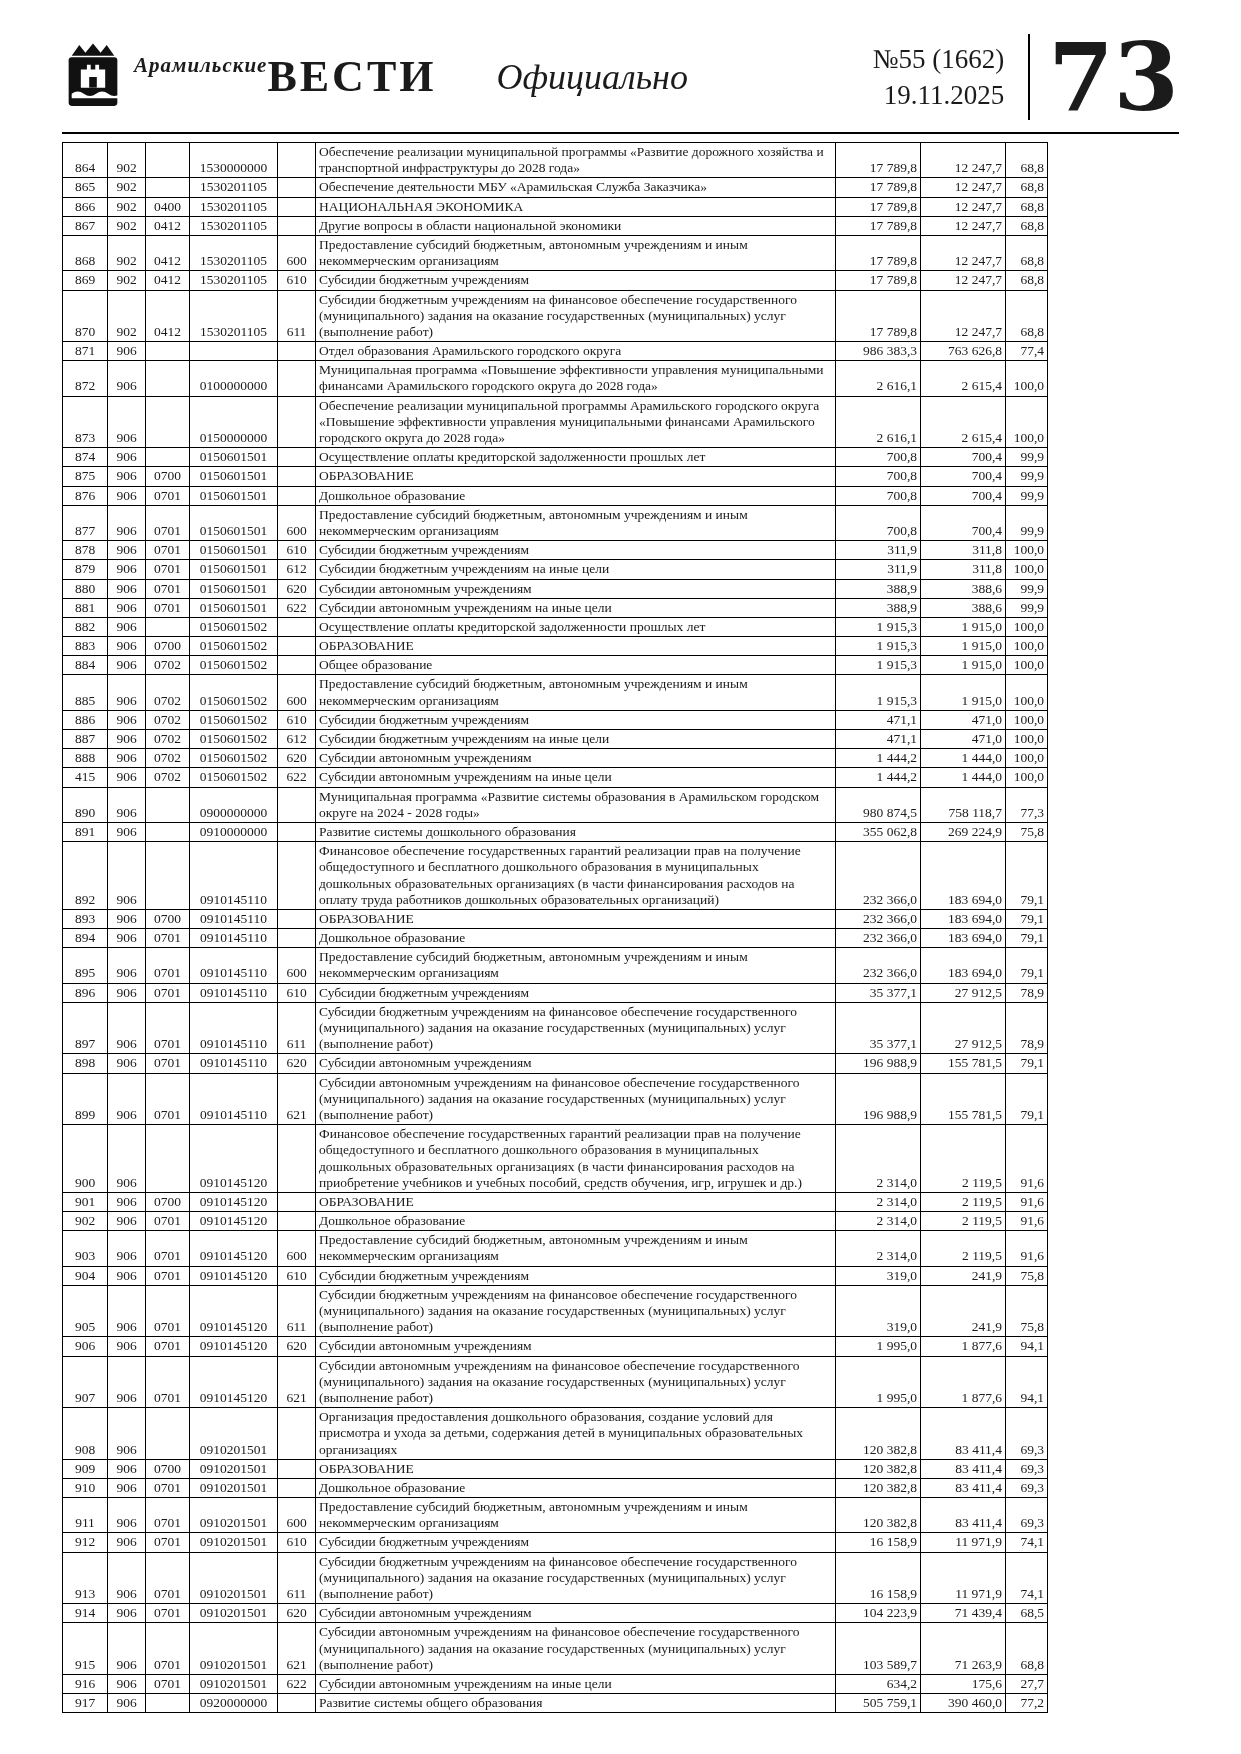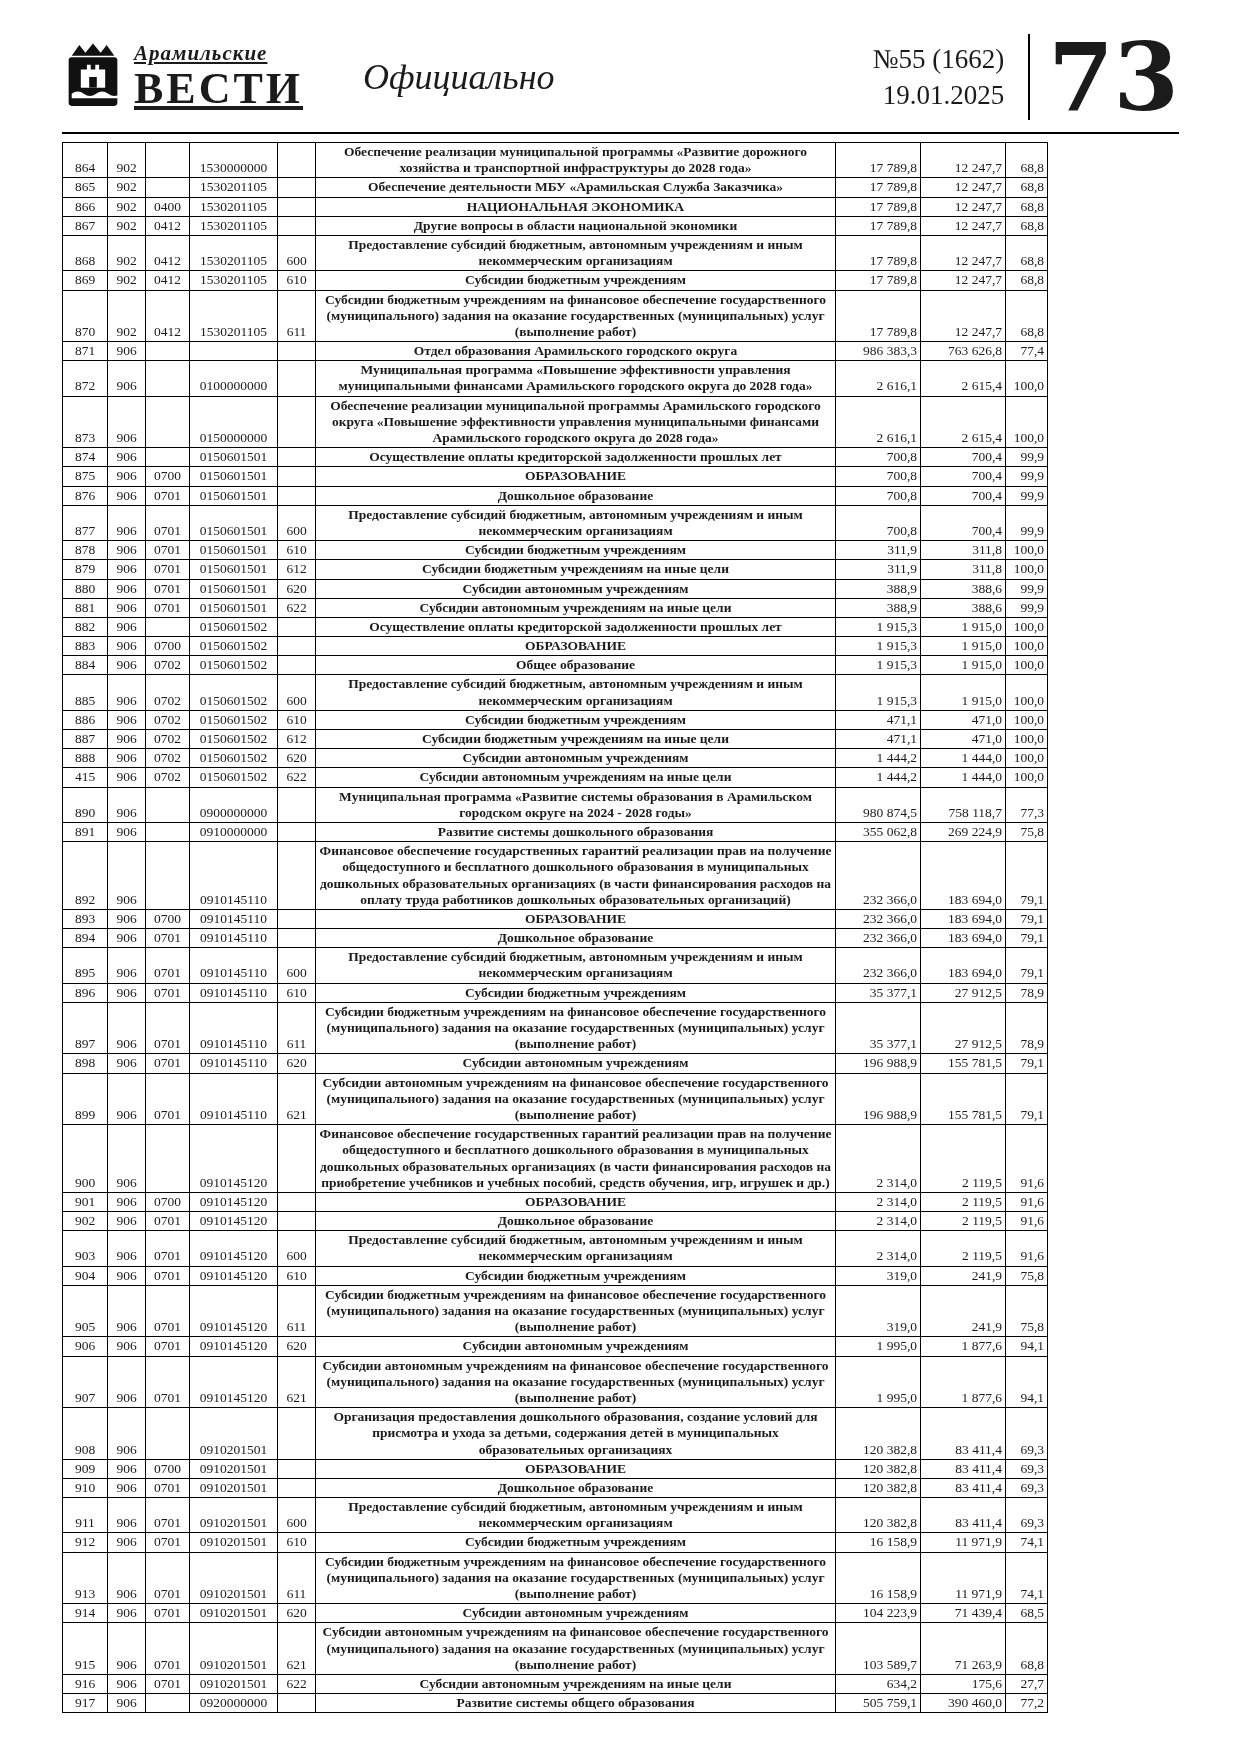--- a/index.html
+++ b/index.html
@@ -8,36 +8,36 @@
     box-sizing:border-box; padding:34px 62px 40px 62px;
     font-family:"Liberation Serif", serif; color:#1b1b1b; overflow:hidden;
   }
   
   .masthead {
     display:flex; align-items:center;
     border-bottom:2px solid #000; padding-bottom:12px; margin-bottom:8px;
   }
   .brand { display:flex; align-items:center; gap:10px; flex:0 0 auto; }
   .crest { width:62px; height:70px; flex:0 0 auto; }
-  .brand-text { display:flex; flex-direction:column; line-height:1;text-decoration:underline; }
+  .brand-text { display:flex; flex-direction:row; line-height:1; }
   .brand-top { font-size:21px; font-weight:bold; font-style:italic; letter-spacing:1px; margin-bottom:3px; }
   .brand-name { font-size:44px; font-weight:bold; letter-spacing:3px; }
   .section-title { font-size:36px; font-style:italic; margin-left:60px; white-space:nowrap; }
   .issue-block { margin-left:auto; text-align:right; font-size:27px; line-height:1.35; padding-right:24px; }
   .issue-divider { width:0; border-left:2px solid #000; height:86px; }
   .page-num { font-family:"DejaVu Serif", serif; font-size:94px; font-weight:bold; line-height:0.9; padding-left:18px; }
   
   .table-wrap { margin-top:2px; }
   table.budget-table {
     width:985px; border-collapse:collapse; table-layout:fixed;
     font-size:13.5px; line-height:1.2;
   }
   table.budget-table td { border:1px solid #000; padding:1px 3px; vertical-align:bottom; word-wrap:break-word; }
   td.cell-num { text-align:center; }
-  td.cell-name { text-align:center; vertical-align:middle; padding:1px 5px;font-weight:bold; }
+  td.cell-name { vertical-align:middle; padding:1px 5px; }
   td.cell-amt { text-align:right; padding-right:5px; white-space:nowrap; }
 </style>
 </head>
 <body>
 
 <div class="page">
 
   <header class="masthead">
     <div class="brand">
       <svg class="crest" viewBox="0 0 40 46" xmlns="http://www.w3.org/2000/svg">
@@ -50,21 +50,21 @@
       <div class="brand-text">
         <span class="brand-top">Арамильские</span>
         <span class="brand-name">ВЕСТИ</span>
       </div>
     </div>
 
     <div class="section-title">Официально</div>
 
     <div class="issue-block">
       <div>№55 (1662)</div>
-      <div>19.01.2025</div>
+      <div>19.11.2025</div>
     </div>
 
     <div class="issue-divider"></div>
 
     <div class="page-num">73</div>
   </header>
 
   <div class="table-wrap">
     <table class="budget-table">
       <colgroup>

